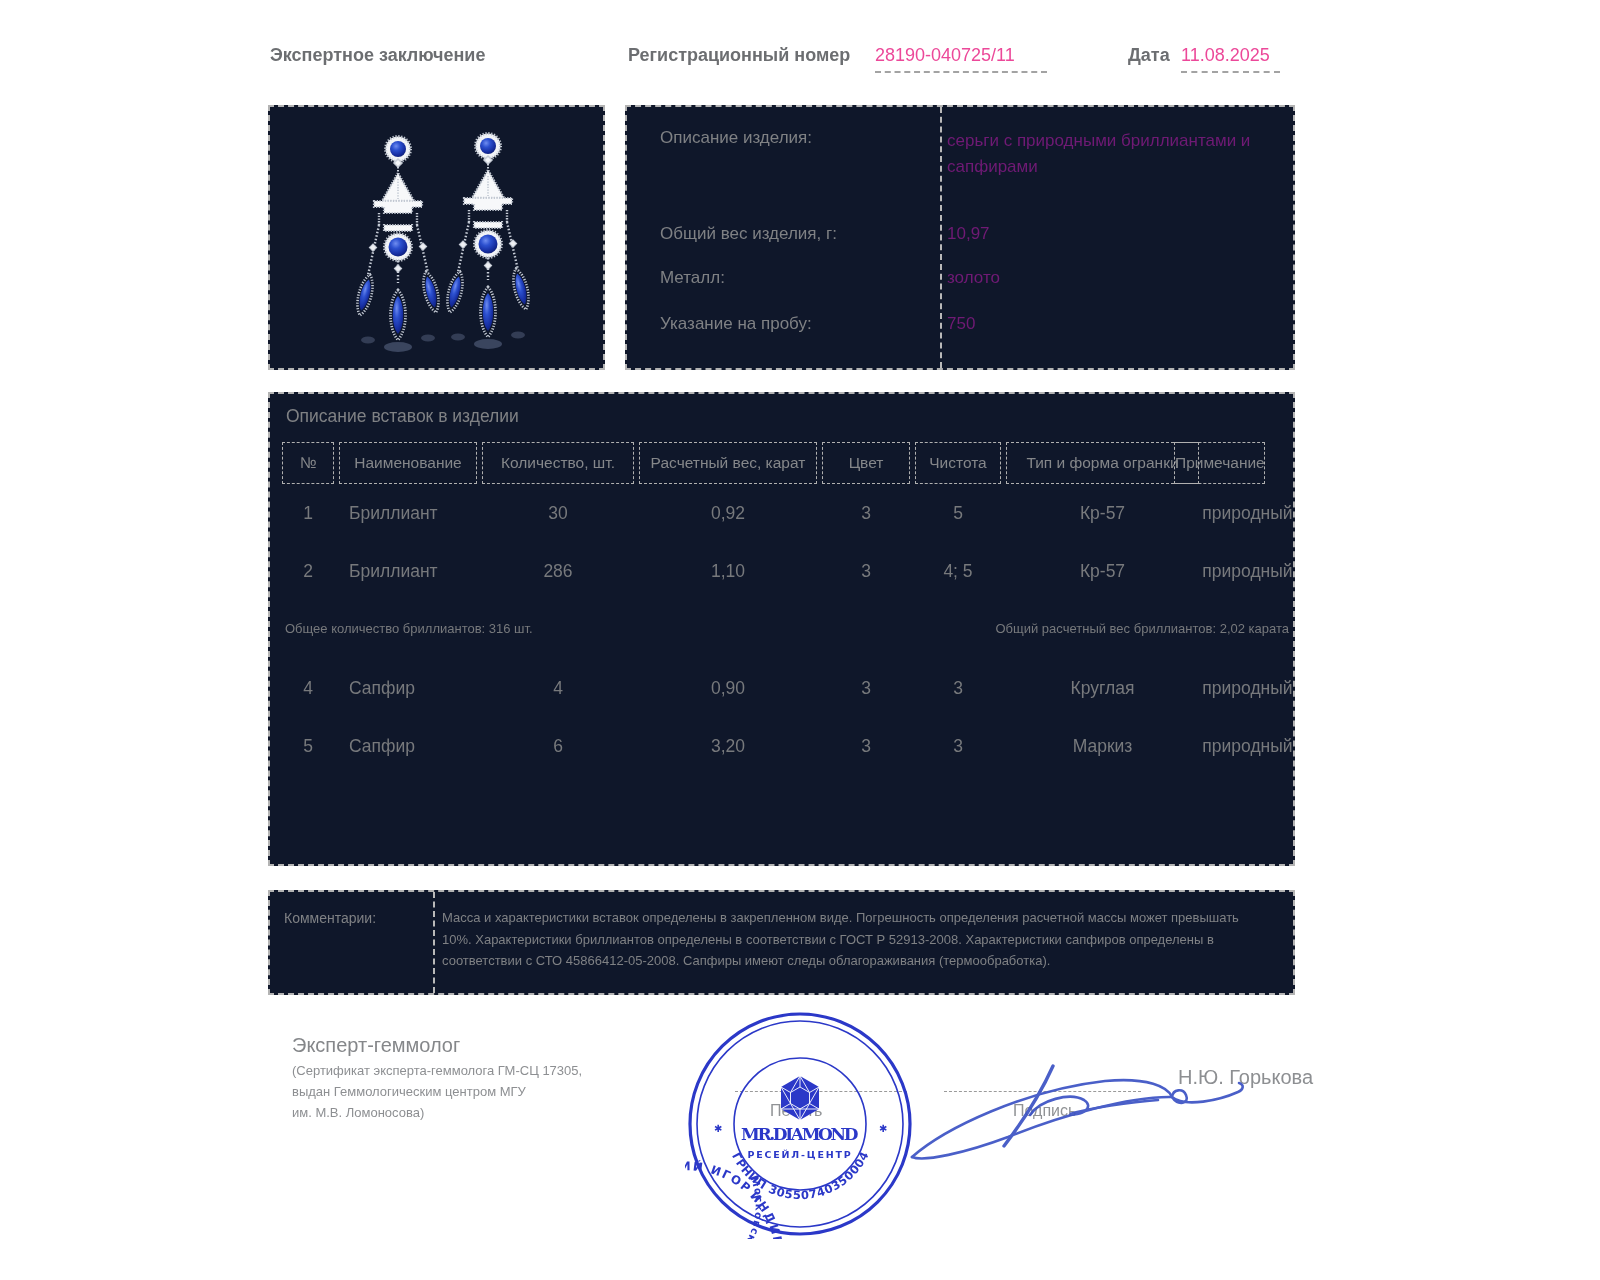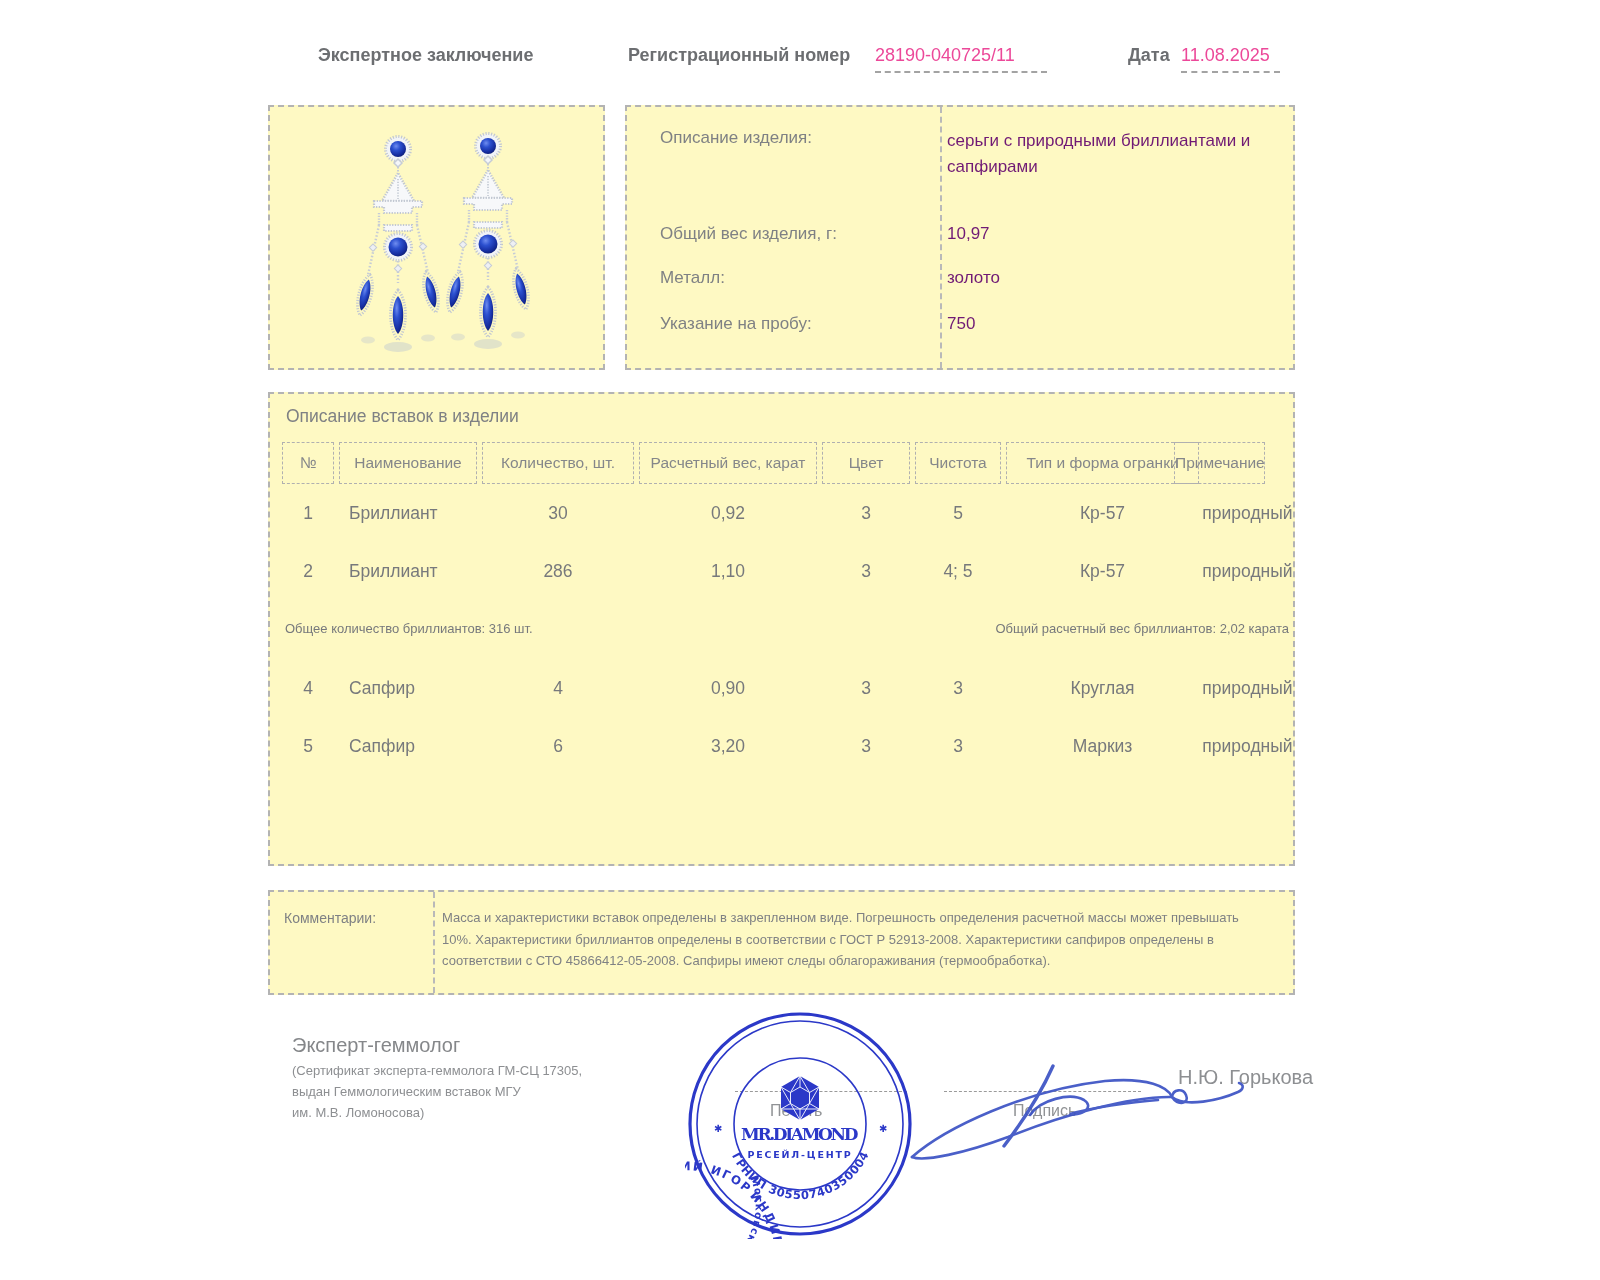--- a/index.html
+++ b/index.html
@@ -3,21 +3,21 @@
 <meta charset="utf-8">
 <style>
   html,body{margin:0;padding:0;background:#ffffff;}
   .page{position:relative;width:1600px;height:1280px;background:#ffffff;overflow:hidden;
         font-family:"Liberation Sans","DejaVu Sans",sans-serif;color:#7f8184;}
   .abs{position:absolute;}
   .b{font-weight:700;color:#6c6e71;}
   .t{font-size:18px;}
   .val{color:#ec4899;}
   .dash-u{border-bottom:2px dashed #a3a3a3;padding-bottom:5px;}
-  .dbox{position:absolute;border:2px dashed #b3b3b3;box-sizing:border-box;background:#fef9c3;}
+  .dbox{position:absolute;border:2px dashed #b3b3b3;box-sizing:border-box;background:#0f172a;}
   .vdiv{position:absolute;top:0;bottom:0;border-left:2px dashed #b9b9b9;}
   .lbl{font-size:17px;color:#7f8184;}
   .vtx{font-size:17px;color:#701a75;}
   
   .hcell{position:absolute;top:48px;height:42px;border:1.5px dashed #b0b0b0;box-sizing:border-box;
          font-size:15.5px;color:#85878a;text-align:center;line-height:39px;white-space:nowrap;overflow:hidden;}
   .trow{position:absolute;left:0;width:1027px;height:24px;font-size:17.5px;color:#77797c;}
   .cell{position:absolute;top:0;white-space:nowrap;}
   .c0{left:12px;width:52px;text-align:center;}
   .c1{left:79px;width:130px;text-align:left;}
@@ -31,21 +31,21 @@
   .comtext{font-size:13px;line-height:21.5px;color:#7f8184;}
   .certline{display:block;font-size:13px;line-height:21px;color:#8d8f92;}
   .dline{position:absolute;border-bottom:1.5px dashed #9a9a9a;height:1px;}
   .slabel{position:absolute;font-size:16px;color:#90929522;color:#909295;}
 </style>
 </head>
 <body>
 
 <div class="page">
 
-  <div class="abs t b" style="left:270px;top:45px;margin-left:48px;">Экспертное заключение</div>
+  <div class="abs t b" style="left:270px;top:45px;">Экспертное заключение</div>
   <div class="abs t b" style="left:628px;top:45px;">Регистрационный номер</div>
   <div class="abs t val dash-u" style="left:875px;top:45px;width:172px;">28190-040725/11</div>
   <div class="abs t b" style="left:1128px;top:45px;">Дата</div>
   <div class="abs t val dash-u" style="left:1181px;top:45px;width:99px;">11.08.2025</div>
 
   <div class="dbox" style="left:268px;top:105px;width:337px;height:265px;">
     <svg width="333" height="261" viewBox="0 0 333 261">
       <defs>
         <radialGradient id="gsap" cx="38%" cy="32%" r="75%">
           <stop offset="0%" stop-color="#6f8df0"></stop>
@@ -174,21 +174,21 @@
 
   <div class="dbox" style="left:268px;top:890px;width:1027px;height:105px;">
     <div class="vdiv" style="left:163px;"></div>
     <div class="abs lbl" style="left:14px;top:18px;font-size:14px;">Комментарии:</div>
     <div class="abs comtext" style="left:172px;top:15px;width:800px;">Масса и характеристики вставок определены в закрепленном виде. Погрешность определения расчетной массы может превышать 10%. Характеристики бриллиантов определены в соответствии с ГОСТ Р 52913-2008. Характеристики сапфиров определены в соответствии с СТО 45866412-05-2008. Сапфиры имеют следы облагораживания (термообработка).</div>
   </div>
 
   <div class="abs" style="left:292px;top:1034px;font-size:20px;color:#85878a;">Эксперт-геммолог</div>
   <div class="abs" style="left:292px;top:1060px;">
     <span class="certline">(Сертификат эксперта-геммолога ГМ-СЦ 17305,</span>
-    <span class="certline">выдан Геммологическим вставок МГУ</span>
+    <span class="certline">выдан Геммологическим центром МГУ</span>
     <span class="certline">им. М.В. Ломоносова)</span>
   </div>
 
   <div class="dline" style="left:735px;top:1090px;width:172px;"></div>
   <div class="slabel" style="left:770px;top:1102px;">Печать</div>
 
   <div class="dline" style="left:944px;top:1090px;width:197px;"></div>
   <div class="slabel" style="left:1013px;top:1102px;">Подпись</div>
 
   <div class="abs" style="left:1178px;top:1066px;font-size:20px;color:#8d8f92;white-space:nowrap;">Н.Ю. Горькова</div>

